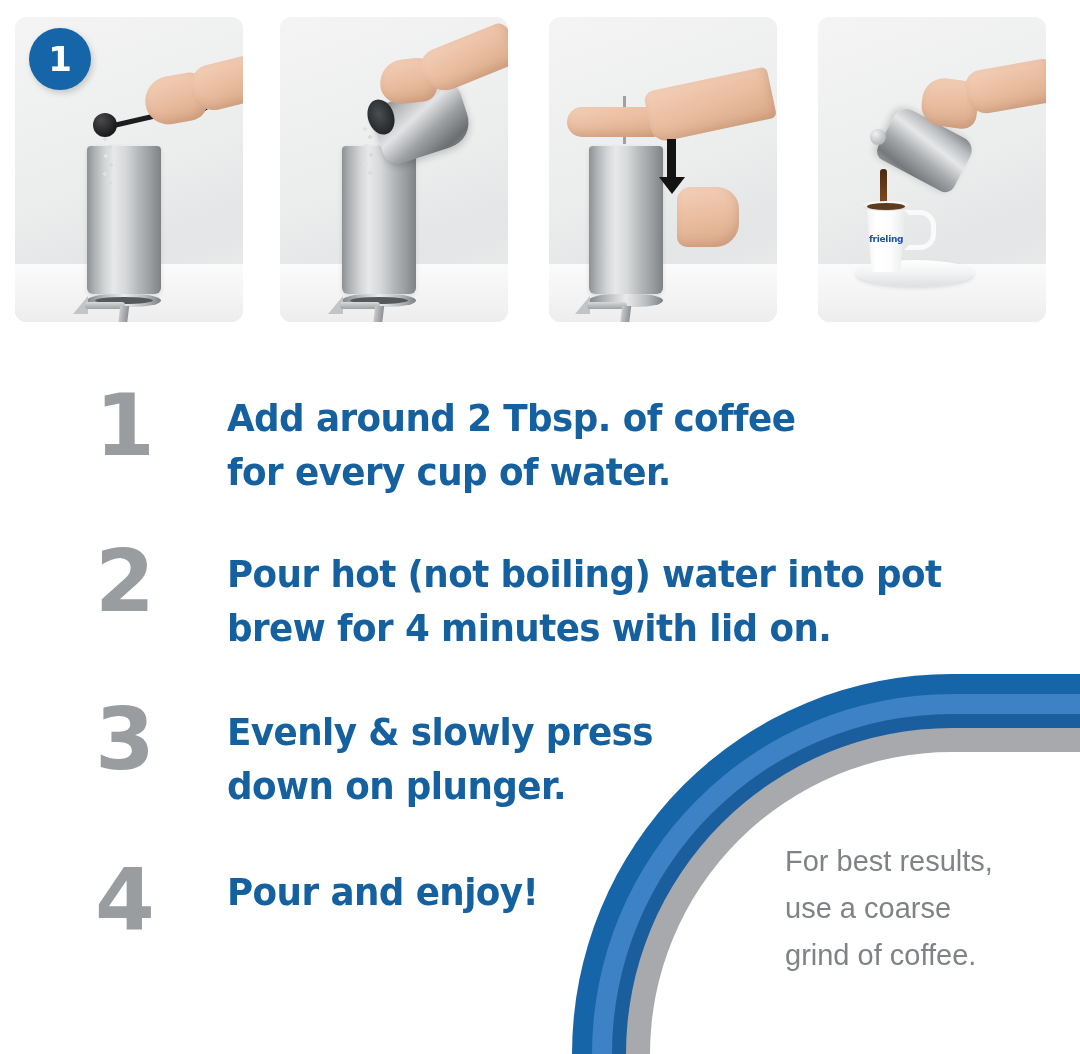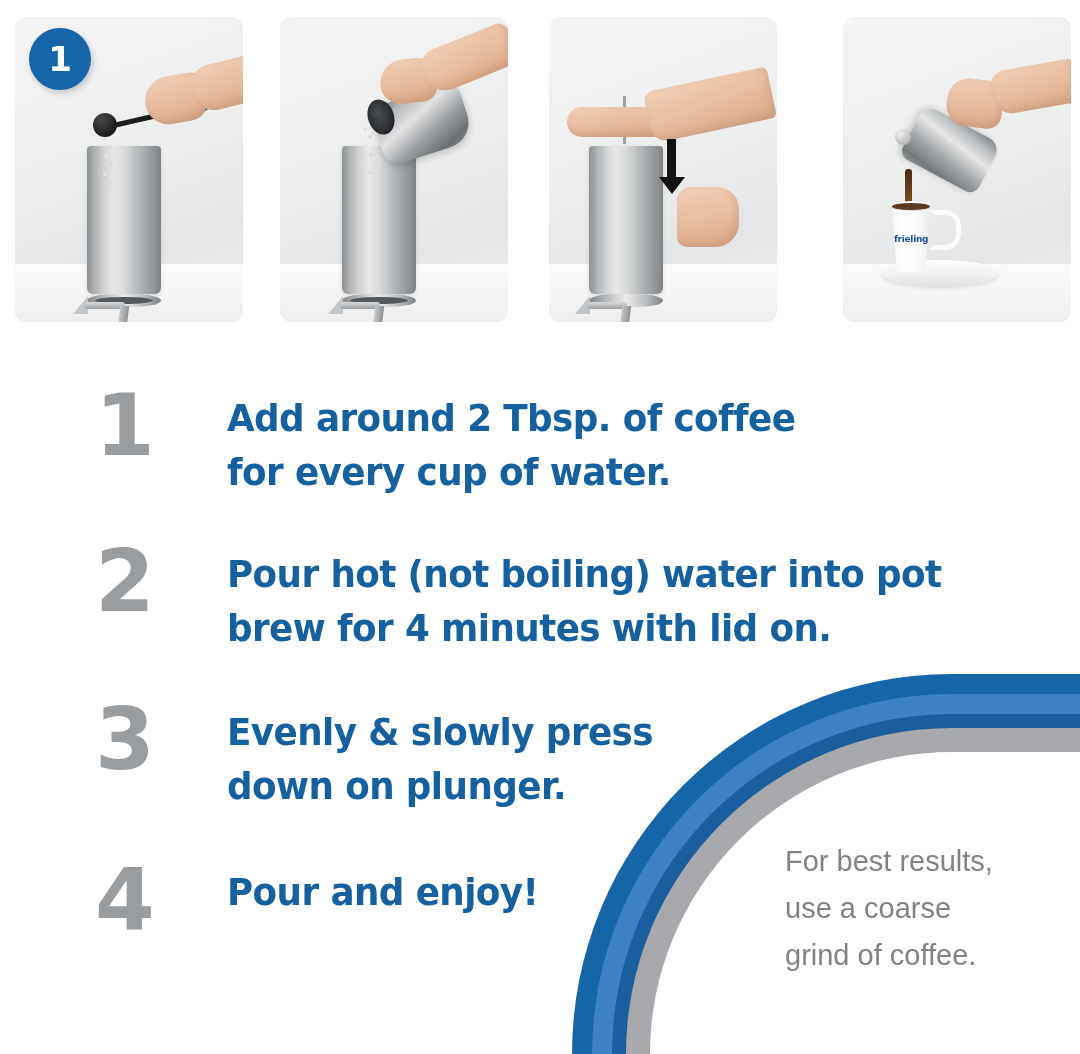--- a/index.html
+++ b/index.html
@@ -28,21 +28,21 @@
     top: 17px;
     width: 228px;
     height: 305px;
     border-radius: 12px;
     overflow: hidden;
     background: #f1f1f1;
   }
   .photo-panel.p1 { left: 15px; }
   .photo-panel.p2 { left: 280px; }
   .photo-panel.p3 { left: 549px; }
-  .photo-panel.p4 { left: 818px; margin-left: 25px; }
+  .photo-panel.p4 { left: 818px; }
 
   .photo-bg {
     position: absolute;
     inset: 0;
     background: linear-gradient(160deg, #f4f4f5 0%, #eceded 48%, #e4e5e6 74%, #efefef 100%);
   }
   .table-surface {
     position: absolute;
     left: 0; right: 0; bottom: 0;
     height: 58px;

